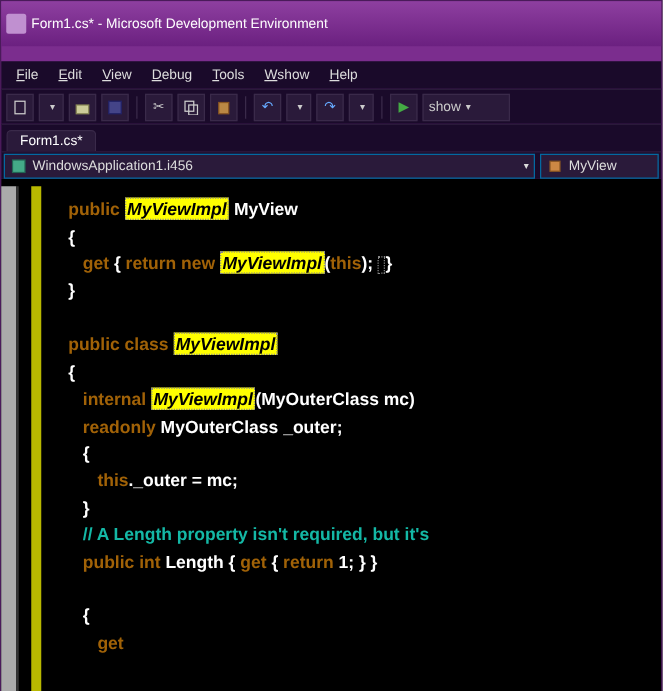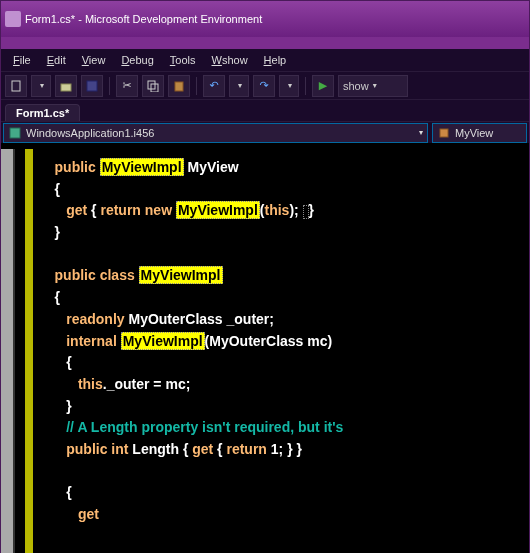--- a/index.html
+++ b/index.html
@@ -8,34 +8,34 @@
 .titlebar { height: 36px; background: linear-gradient(to bottom, #8e3fa0, #6b2080); color: #fff; display: flex; align-items: center; padding: 0 4px; font-size: 11px; }
 .titlebar-icon { width: 16px; height: 16px; background: #c090d0; margin-right: 4px; border-radius: 2px; }
 .menubar { height: 22px; background: #1a0a2a; display: flex; align-items: center; padding: 0 4px; color: #ddd; margin-top: 12px; }
 .menu-item { padding: 2px 8px; cursor: pointer; }
 .menu-item u { text-decoration: underline; }
 .toolbar { height: 28px; background: #1a0a2a; display: flex; align-items: center; padding: 0 4px; gap: 4px; border-top: 1px solid #2a1a3a; }
 .tool-btn { width: 22px; height: 22px; background: #2a1a3a; border: 1px solid #3a2a4a; display: flex; align-items: center; justify-content: center; cursor: pointer; }
 .tool-dropdown { min-width: 20px; height: 22px; background: #2a1a3a; border: 1px solid #3a2a4a; display: flex; align-items: center; padding: 0 4px; color: #ccc; cursor: pointer; }
 .tool-dropdown.wide { min-width: 70px; }
 .tool-sep { width: 1px; height: 18px; background: #3a2a4a; margin: 0 2px; }
-.tabbar { height: 22px; background: #1a0a2a; display: flex; align-items: flex-end; padding: 0 4px; border-top: 1px solid #2a1a3a; font-weight: bold; }
+.tabbar { height: 22px; background: #1a0a2a; display: flex; align-items: flex-end; padding: 0 4px; border-top: 1px solid #2a1a3a; }
 .tab { padding: 2px 10px; background: #2a1a3a; color: #fff; border: 1px solid #3a2a4a; border-bottom: none; border-top-left-radius: 4px; border-top-right-radius: 4px; cursor: pointer; font-size: 11px; }
 .navbar { height: 22px; background: #1a0a2a; display: flex; align-items: center; border-top: 1px solid #2a1a3a; }
 .nav-dropdown { flex: 1; background: #2a1a3a; border: 1px solid #0369a1; color: #ddd; padding: 2px 4px; display: flex; align-items: center; justify-content: space-between; cursor: pointer; margin: 0 2px; font-size: 11px; }
 .nav-dropdown.right { flex: 0 0 95px; }
 .nav-icon { width: 14px; height: 14px; margin-right: 4px; display: inline-flex; align-items: center; justify-content: center; }
 .editor { background: #000; color: #fff; font-family: 'Verdana', 'Arial', sans-serif; font-size: 14px; font-weight: bold; padding: 6px 0; min-height: 440px; display: flex; }
 .gutter { width: 8px; background: #b8b800; margin-left: 10px; margin-right: 2px; }
 .margin { width: 12px; background: #aaa; }
 .margin-dark { width: 2px; background: #333; }
 .code { flex: 1; padding: 8px 0 0 4px; line-height: 1.55; }
 .line { white-space: pre; }
-.kw { color: #fdba74; }
-.hl { background: #ffff00; color: #000; border: 1px dotted #888; padding: 0 1px; }
+.kw { color: #a16207; }
+.hl { background: #ffff00; color: #000; border: 1px dotted #888; padding: 0 1px; font-style: italic; }
 .comment { color: #14b8a6; }
 .cursor-box { border: 1px dotted #888; display: inline-block; width: 6px; height: 14px; vertical-align: middle; }
 .chev { font-size: 8px; margin-left: 4px; }
 </style>
 </head>
 <body>
 
 <div class="window">
   <div class="titlebar">
     <div class="titlebar-icon"></div>
@@ -142,22 +142,22 @@
     <div class="margin-dark"></div>
     <div class="gutter"></div>
     <div class="code">
 <div class="line">    <span class="kw">public</span> <span class="hl">MyViewImpl</span> <span>MyView</span></div>
 <div class="line">    <span>{</span></div>
 <div class="line">       <span class="kw">get</span><span> { </span><span class="kw">return new</span> <span class="hl">MyViewImpl</span><span>(</span><span class="kw">this</span><span>);</span> <span class="cursor-box"></span><span>}</span></div>
 <div class="line">    <span>}</span></div>
 <div class="line"> </div>
 <div class="line">    <span class="kw">public class</span> <span class="hl">MyViewImpl</span></div>
 <div class="line">    <span>{</span></div>
+<div class="line">       <span class="kw">internal</span> <span class="hl">MyViewImpl</span><span>(MyOuterClass mc)</span></div>
 <div class="line">       <span class="kw">readonly</span><span> MyOuterClass _outer;</span></div>
-<div class="line">       <span class="kw">internal</span> <span class="hl">MyViewImpl</span><span>(MyOuterClass mc)</span></div>
 <div class="line">       <span>{</span></div>
 <div class="line">          <span class="kw">this</span><span>._outer = mc;</span></div>
 <div class="line">       <span>}</span></div>
 <div class="line">       <span class="comment">// A Length property isn't required, but it's </span></div>
 <div class="line">       <span class="kw">public int</span><span> Length { </span><span class="kw">get</span><span> { </span><span class="kw">return</span><span> 1; } }</span></div>
 <div class="line"> </div>
 <div class="line">       <span>{</span></div>
 <div class="line">          <span class="kw">get</span></div>
     </div>
   </div>

